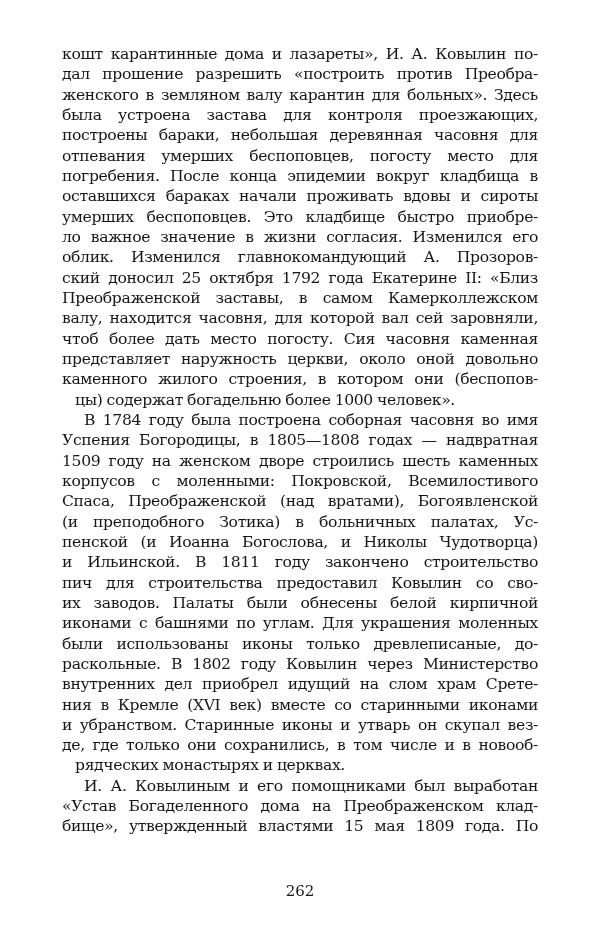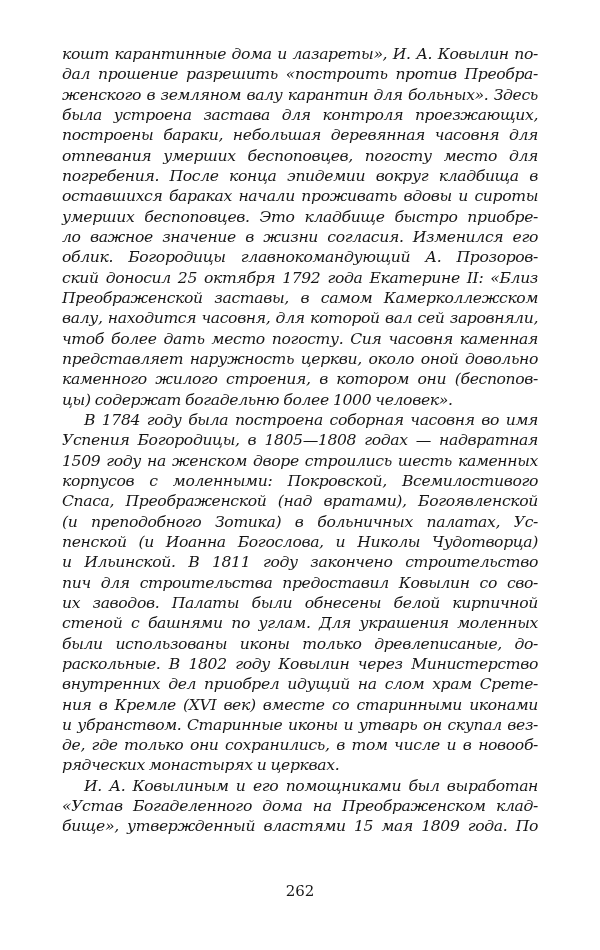--- a/index.html
+++ b/index.html
@@ -7,23 +7,22 @@
   .page {
     position: absolute; left: 62px; top: 44px; width: 476px;
     font-family: "DejaVu Serif", "Liberation Serif", serif;
     font-size: 15.6px; color: #161616;
   }
   .line {
     height: 20.33px; line-height: 20.33px;
     white-space: nowrap; text-align: justify; text-align-last: justify;
     letter-spacing: -0.35px; word-spacing: -0.5px;
     overflow: visible;
-    font-style: italic;
   }
-  .line.last { text-align-last: left; }
+  .line.last { text-align-last: left; margin-left: 13px; }
   .line.indent { padding-left: 22px; }
   .page-number {
     position: absolute; left: 0; width: 600px; top: 882px;
     text-align: center;
     font-family: "DejaVu Serif", "Liberation Serif", serif;
     font-size: 15px; color: #161616;
   }
 </style>
 </head>
 <body>
@@ -32,39 +31,39 @@
   <div class="line">кошт карантинные дома и лазареты», И. А. Ковылин по-</div>
   <div class="line">дал прошение разрешить «построить против Преобра-</div>
   <div class="line">женского в земляном валу карантин для больных». Здесь</div>
   <div class="line">была устроена застава для контроля проезжающих,</div>
   <div class="line">построены бараки, небольшая деревянная часовня для</div>
   <div class="line">отпевания умерших беспоповцев, погосту место для</div>
   <div class="line">погребения. После конца эпидемии вокруг кладбища в</div>
   <div class="line">оставшихся бараках начали проживать вдовы и сироты</div>
   <div class="line">умерших беспоповцев. Это кладбище быстро приобре-</div>
   <div class="line">ло важное значение в жизни согласия. Изменился его</div>
-  <div class="line">облик. Богородицы главнокомандующий А. Прозоров-</div>
+  <div class="line">облик. Изменился главнокомандующий А. Прозоров-</div>
   <div class="line">ский доносил 25 октября 1792 года Екатерине II: «Близ</div>
   <div class="line">Преображенской заставы, в самом Камерколлежском</div>
   <div class="line">валу, находится часовня, для которой вал сей заровняли,</div>
   <div class="line">чтоб более дать место погосту. Сия часовня каменная</div>
   <div class="line">представляет наружность церкви, около оной довольно</div>
   <div class="line">каменного жилого строения, в котором они (беспопов-</div>
   <div class="line last">цы) содержат богадельню более 1000 человек».</div>
   <div class="line indent">В 1784 году была построена соборная часовня во имя</div>
   <div class="line">Успения Богородицы, в 1805—1808 годах — надвратная</div>
   <div class="line">1509 году на женском дворе строились шесть каменных</div>
   <div class="line">корпусов с моленными: Покровской, Всемилостивого</div>
   <div class="line">Спаса, Преображенской (над вратами), Богоявленской</div>
   <div class="line">(и преподобного Зотика) в больничных палатах, Ус-</div>
   <div class="line">пенской (и Иоанна Богослова, и Николы Чудотворца)</div>
   <div class="line">и Ильинской. В 1811 году закончено строительство</div>
   <div class="line">пич для строительства предоставил Ковылин со сво-</div>
   <div class="line">их заводов. Палаты были обнесены белой кирпичной</div>
-  <div class="line">стеной с башнями по углам. Для украшения моленных</div>
+  <div class="line">иконами с башнями по углам. Для украшения моленных</div>
   <div class="line">были использованы иконы только древлеписаные, до-</div>
   <div class="line">раскольные. В 1802 году Ковылин через Министерство</div>
   <div class="line">внутренних дел приобрел идущий на слом храм Срете-</div>
   <div class="line">ния в Кремле (XVI век) вместе со старинными иконами</div>
   <div class="line">и убранством. Старинные иконы и утварь он скупал вез-</div>
   <div class="line">де, где только они сохранились, в том числе и в новооб-</div>
   <div class="line last">рядческих монастырях и церквах.</div>
   <div class="line indent">И. А. Ковылиным и его помощниками был выработан</div>
   <div class="line">«Устав Богаделенного дома на Преображенском клад-</div>
   <div class="line">бище», утвержденный властями 15 мая 1809 года. По</div>

